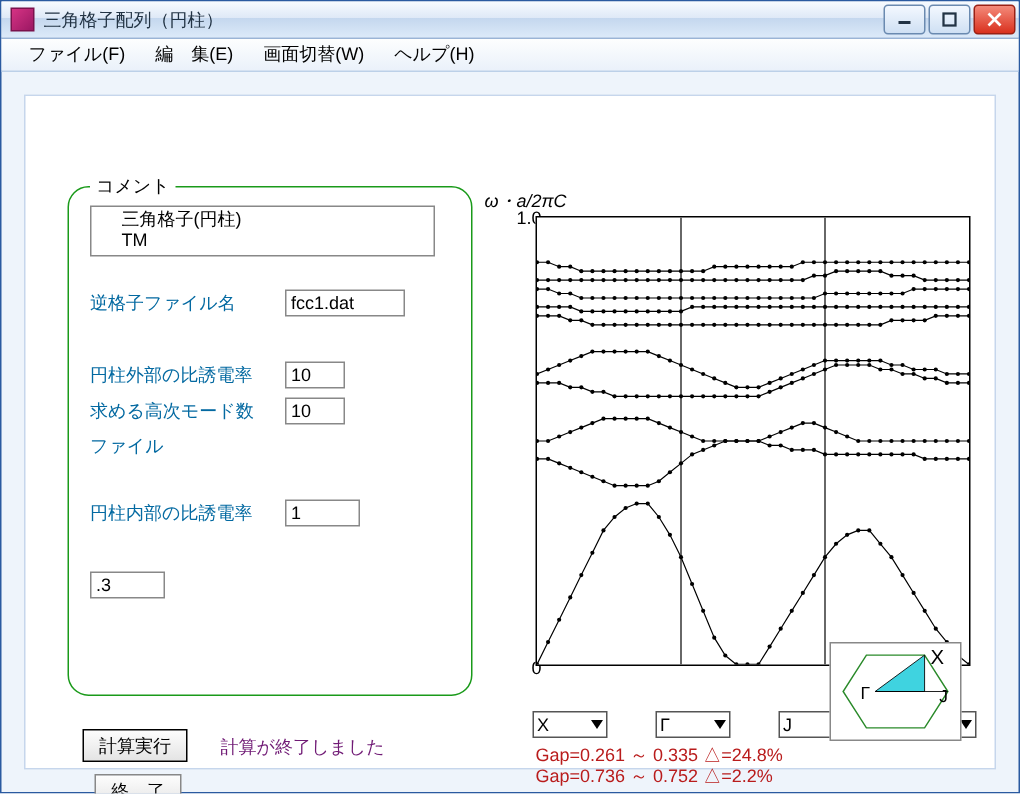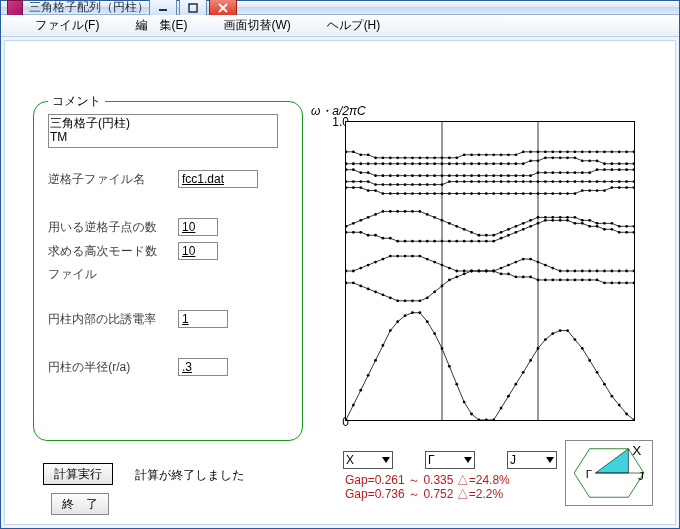--- a/index.html
+++ b/index.html
@@ -12,23 +12,23 @@
     height: 529px;
     overflow: hidden;
   }
   .window {
     width: 680px; height: 529px;
     border: 1px solid #2a5aa0;
     background: #eef4fb;
     display: flex; flex-direction: column;
   }
   .titlebar {
-    height: 14px;
+    height: 25px;
     background: linear-gradient(180deg, #f7fbff 0%, #dfe9f7 45%, #c4d7ee 46%, #dceaf9 100%);
-    display:flex; align-items:center; 
+    display:flex; align-items:center; justify-content:space-between;
     padding: 0 2px 0 6px;
     border-bottom: 1px solid #9ab4d6;
     font-family: Liberation Serif, serif;
   }
   .titlebar .left { display:flex; align-items:center; gap:6px; }
   .appicon {
     width:16px; height:16px;
     background: linear-gradient(135deg, #d63384, #9b1863);
     border:1px solid #7a124d;
   }
@@ -47,76 +47,75 @@
     border-color:#9a2114; color:#fff;
   }
   .menubar {
     height:22px;
     background: linear-gradient(180deg,#fdfefe,#eaf1fa);
     border-bottom:1px solid #bcd0e8;
     display:flex; align-items:center; gap:20px;
     padding-left:18px;
     color:#000;
   }
-  .menuitem { cursor:default;margin-left:16px; }
+  .menuitem { cursor:default; }
   .client {
     flex:1;
     background:#fff;
     position:relative;
-    margin:3px;
+    margin:15px;
     border:1px solid #c6d6ec;
   }
   .form-group {
     position:absolute;
     left:28px; top:60px;
     width:270px; height:340px;
     border:1px solid #1a9a1a;
     border-radius:14px;
   }
   .group-caption {
     position:absolute; left:14px; top:-9px;
     background:#fff; padding:0 4px;
     color:#000;
   }
   .comment-box {
     position:absolute; left:14px; top:12px;
     width:230px; height:34px;
     border:1px solid #888;
     background:#fff;
     font-size:12px;
-    padding:1px 1px; line-height:14px;
+    padding:1px 20px; line-height:14px;
     overflow:hidden; white-space:pre;
   }
   .row {
     position:absolute; left:14px;
     display:flex; align-items:center;
   }
-  .row .lbl { width:130px; color:#404040; }
+  .row .lbl { width:130px; color:#0369a1; }
   .row input[type=text] {
     height:18px; border:1px solid #888;
     font-family:inherit; font-size:12px;
     padding:0 3px;
     background:#fff;
-    text-decoration:underline;
   }
   .tebtn {
     height:18px; width:80px;
     background: linear-gradient(180deg,#26c026,#0c8a0c);
     border:1px solid #066006;
     color:#fff; font-size:11px;
     display:flex; align-items:center; justify-content:center;
   }
   .btn {
     border:1px solid #888;
     background: linear-gradient(180deg,#fdfdfd,#e4e4e4);
     height:22px; padding:0 10px;
     font-family:Liberation Sans, sans-serif; font-size:12px;
     display:inline-flex; align-items:center; justify-content:center;
   }
-  .status-text { color:#000000; }
+  .status-text { color:#701a75; }
   .chart-area {
     position:absolute;
     left:340px; top:66px;
     width:300px; height:330px;
   }
   .ylabel {
     position:absolute; left:-34px; top:-4px;
     font-size:12px;
     font-style:italic;
   }
@@ -192,36 +191,35 @@
     <div class="form-group">
       <div class="group-caption">コメント</div>
       <div class="comment-box">三角格子(円柱)
 TM</div>
 
       <div class="row" style="top:68px">
         <span class="lbl">逆格子ファイル名</span>
         <input type="text" style="width: 80px;" value="fcc1.dat">
       </div>
       <div class="row" style="top:116px">
-        <span class="lbl">用いる逆格子点の数</span>
+        <span class="lbl">円柱外部の比誘電率</span>
         <input type="text" style="width: 40px;" value="10">
       </div>
       <div class="row" style="top:140px">
         <span class="lbl">求める高次モード数</span>
         <input type="text" style="width: 40px;" value="10">
       </div>
       <div class="row" style="top:164px">
         <span class="lbl">ファイル</span>
       </div>
       <div class="row" style="top:208px">
         <span class="lbl">円柱内部の比誘電率</span>
         <input type="text" style="width: 50px;" value="1">
       </div>
       <div class="row" style="top:256px">
-        <span class="lbl">円柱の半径(r/a)</span>
         <input type="text" style="width: 50px;" value=".3">
       </div>
     </div>
 
     <div style="position:absolute; left:38px; top:422px;">
       <button class="btn" style="border:1px solid #000">計算実行</button>
     </div>
     <div class="status-text" style="position:absolute; left:130px; top:426px;">計算が終了しました</div>
     <div style="position:absolute; left:46px; top:452px;">
       <button class="btn">終　了</button>

